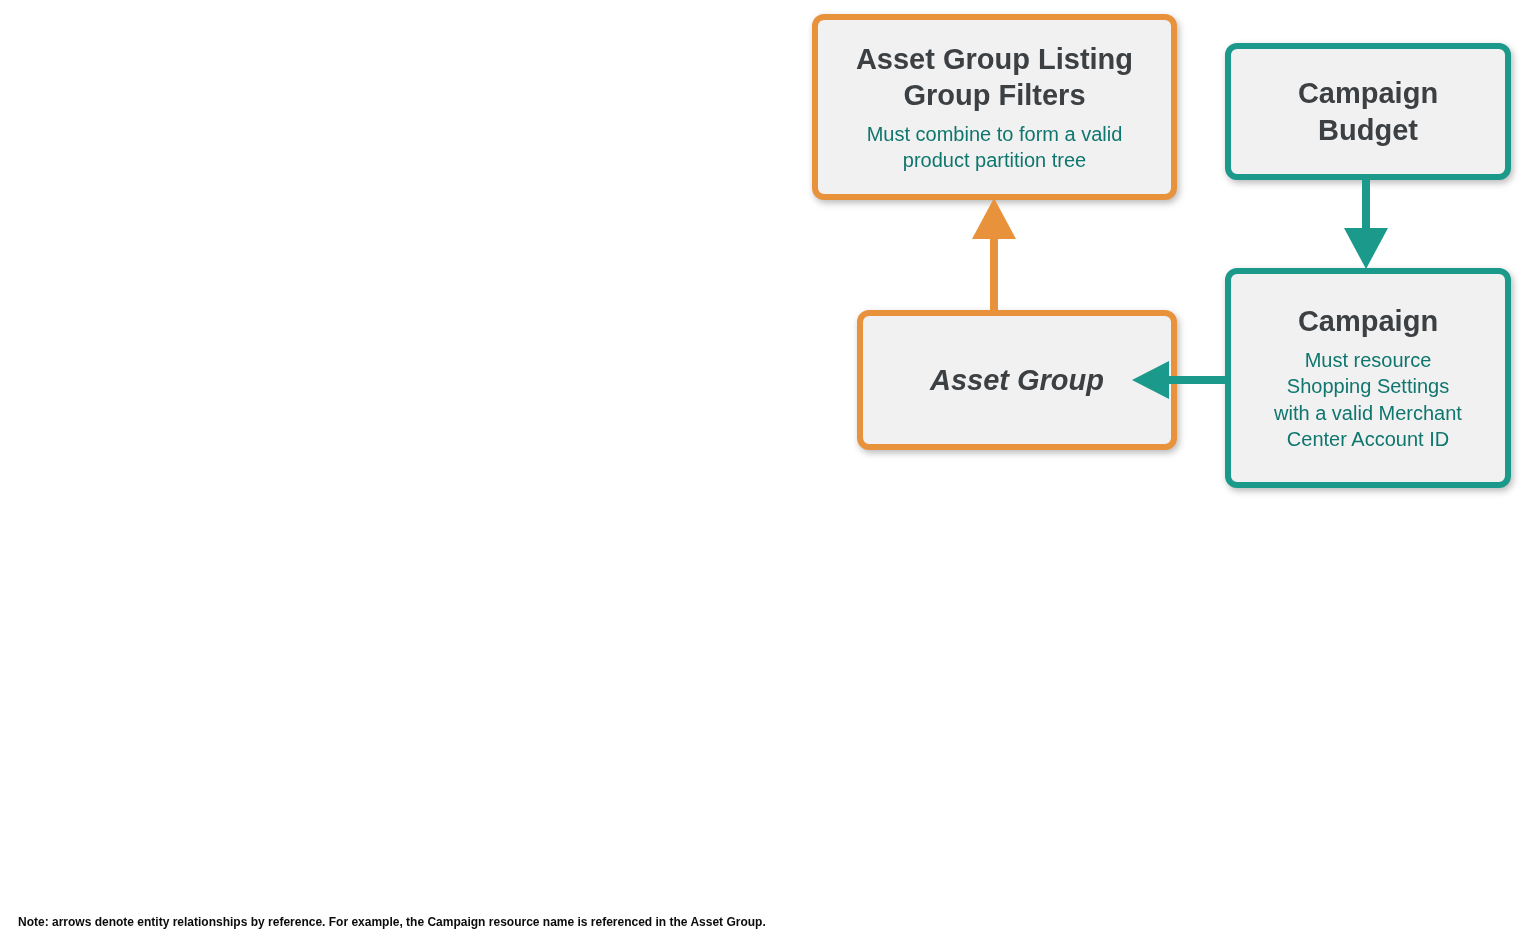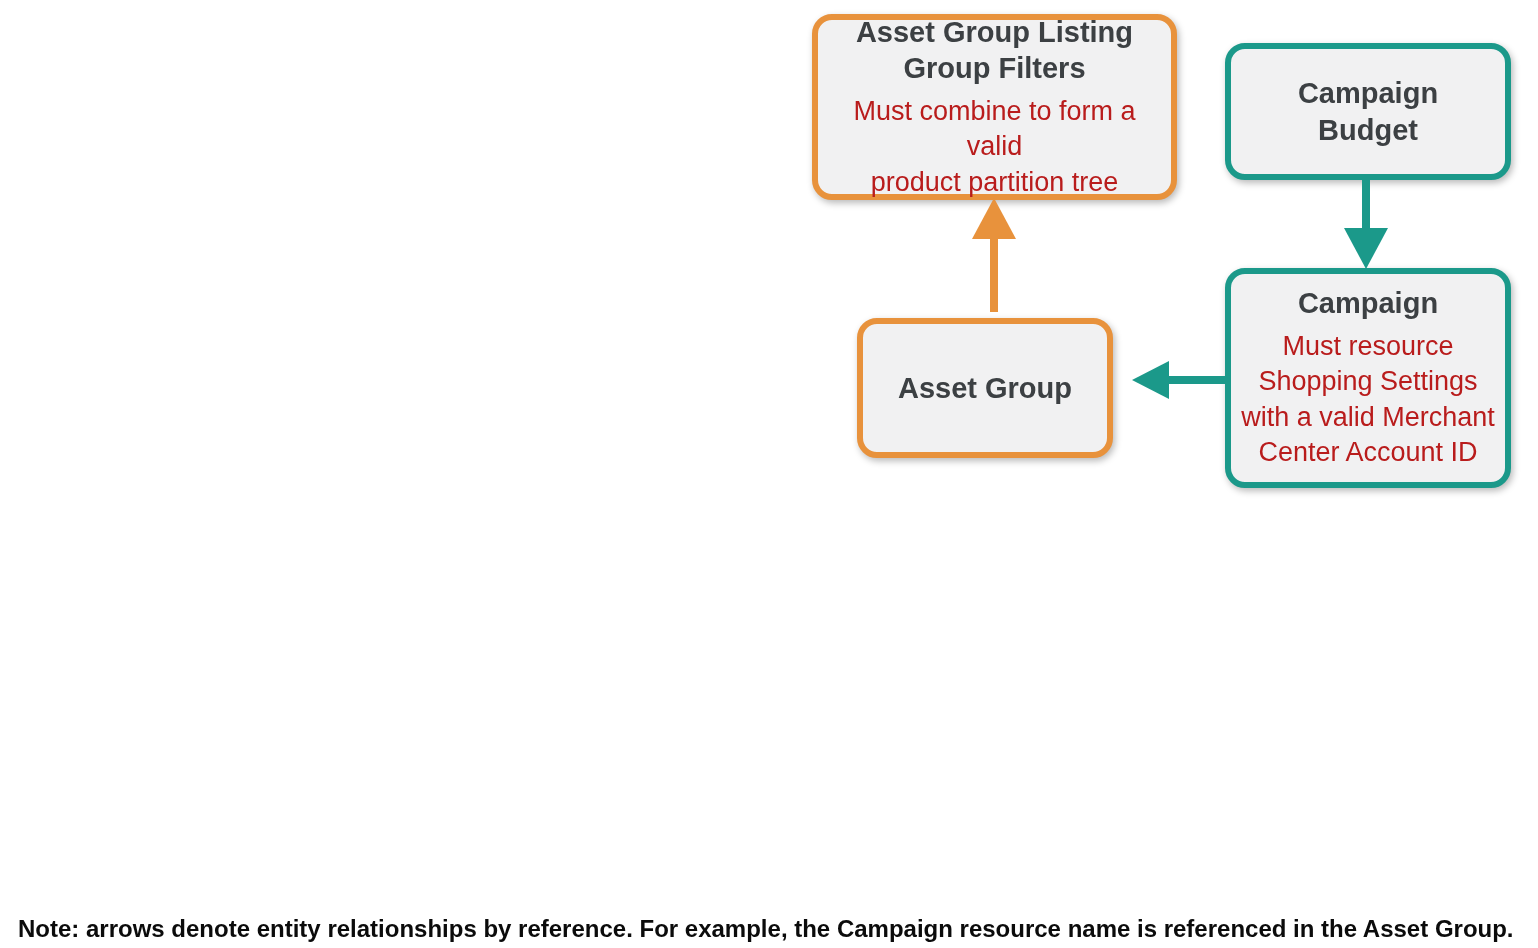--- a/index.html
+++ b/index.html
@@ -11,51 +11,51 @@
   .canvas {
     position: relative;
     width: 1538px;
     height: 948px;
     background: #ffffff;
     overflow: hidden;
   }
   .node {
     position: absolute;
     background: #F1F1F2;
-    border-radius: 20px;
+    border-radius: 12px;
     border: 6px solid;
     box-shadow: 2px 3px 7px rgba(0,0,0,0.28);
     display: flex;
     flex-direction: column;
     align-items: center;
     justify-content: center;
     text-align: center;
     gap: 7px;
     padding: 8px 10px;
   }
   .node.orange { border-color: #E8923C; }
   .node.teal   { border-color: #1B998A; text-align: center; }
   .node-title {
     font-size: 29px;
     font-weight: bold;
     line-height: 1.26;
     color: #3C4043;
     white-space: pre-line;
   }
   .node-subtitle {
-    font-size: 27px;
+    font-size: 20px;
     font-weight: normal;
     line-height: 1.32;
-    color: #b91c1c;
+    color: #0f766e;
     white-space: pre-line;
   }
   
   .box-listing-filters { left: 812px;  top: 14px;  width: 365px; height: 186px; }
   .box-campaign-budget { left: 1225px; top: 43px;  width: 286px; height: 137px; }
-  .box-asset-group     { left: 857px;  top: 318px; width: 256px; height: 140px; }
+  .box-asset-group     { left: 857px;  top: 310px; width: 320px; height: 140px; font-style: italic; }
   .box-campaign        { left: 1225px; top: 268px; width: 286px; height: 220px; }
 
   
   .shaft { position: absolute; }
   .shaft.orange-bg { background: #E8923C; }
   .shaft.teal-bg   { background: #1B998A; }
   .head { position: absolute; width: 0; height: 0; }
 
   .shaft-up     { left: 990px;  top: 236px; width: 8px;  height: 76px; }
   .head-up      { left: 972px;  top: 198px;
@@ -72,21 +72,21 @@
   .shaft-left   { left: 1166px; top: 376px; width: 59px; height: 8px; }
   .head-left    { left: 1132px; top: 361px;
                   border-top: 19px solid transparent;
                   border-bottom: 19px solid transparent;
                   border-right: 37px solid #1B998A; }
 
   .note {
     position: absolute;
     left: 18px;
     top: 915px;
-    font-size: 24px;
+    font-size: 12px;
     font-weight: bold;
     color: #0b0b0b;
     white-space: nowrap;
   }
 </style>
 </head>
 <body>
 
 <div class="canvas">
 

